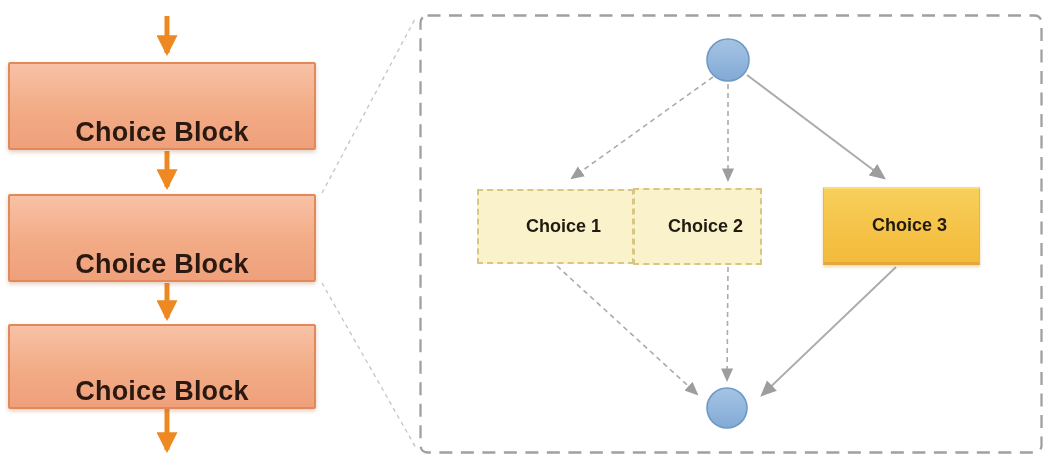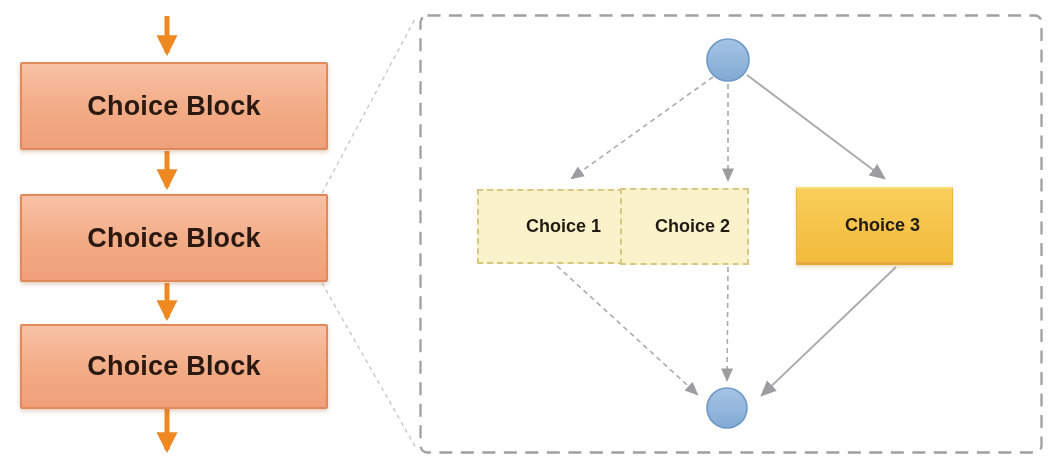--- a/index.html
+++ b/index.html
@@ -2,25 +2,25 @@
 <html><head>
 <meta charset="utf-8">
 <style>
   html,body{margin:0;padding:0;background:#ffffff;}
   .stage{
     position:relative;width:1063px;height:474px;background:#ffffff;overflow:hidden;
     font-family:"Liberation Sans","DejaVu Sans",sans-serif;
   }
   .stage svg{position:absolute;left:0;top:0;}
   .block{
-    position:absolute;left:20px;width:308px;height:88px;box-sizing:border-box;
+    position:absolute;left:8px;width:308px;height:88px;box-sizing:border-box;
     background:linear-gradient(180deg,#F8C1A5 0%,#F2AB85 55%,#EFA07B 100%);
     border:2px solid #E0895B;border-radius:2px;
     box-shadow:0 2px 4px rgba(170,110,70,0.35);
-    display:flex;align-items:center;justify-content:center;
+    display:flex;align-items:flex-end;justify-content:center;
     font-size:27px;font-weight:700;color:#2A1910;letter-spacing:0.2px;
   }
   .choice{
     position:absolute;box-sizing:border-box;
     display:flex;align-items:center;justify-content:center;
     font-size:18px;font-weight:700;color:#201A11;padding-left:16px;
   }
   .choice-candidate{
     background:#F9F2CB;
     border:2px dashed #D8C685;
@@ -79,20 +79,20 @@
   <div class="block" style="top:194px;">
     <span>Choice Block</span>
   </div>
   <div class="block" style="top:324px;height:85px;">
     <span>Choice Block</span>
   </div>
 
   <div class="choice choice-candidate" style="left:477px;top:189px;width:157px;height:75px;">
     <span>Choice 1</span>
   </div>
-  <div class="choice choice-candidate" style="left:620px;top:188px;width:129px;height:77px;justify-content:center;">
+  <div class="choice choice-candidate" style="left:633px;top:188px;width:129px;height:77px;justify-content:center;">
     <span>Choice 2</span>
   </div>
-  <div class="choice choice-selected" style="left:796px;top:187px;width:157px;height:78px;">
+  <div class="choice choice-selected" style="left:823px;top:187px;width:157px;height:78px;">
     <span>Choice 3</span>
   </div>
 
 </div>
 
 </body></html>

